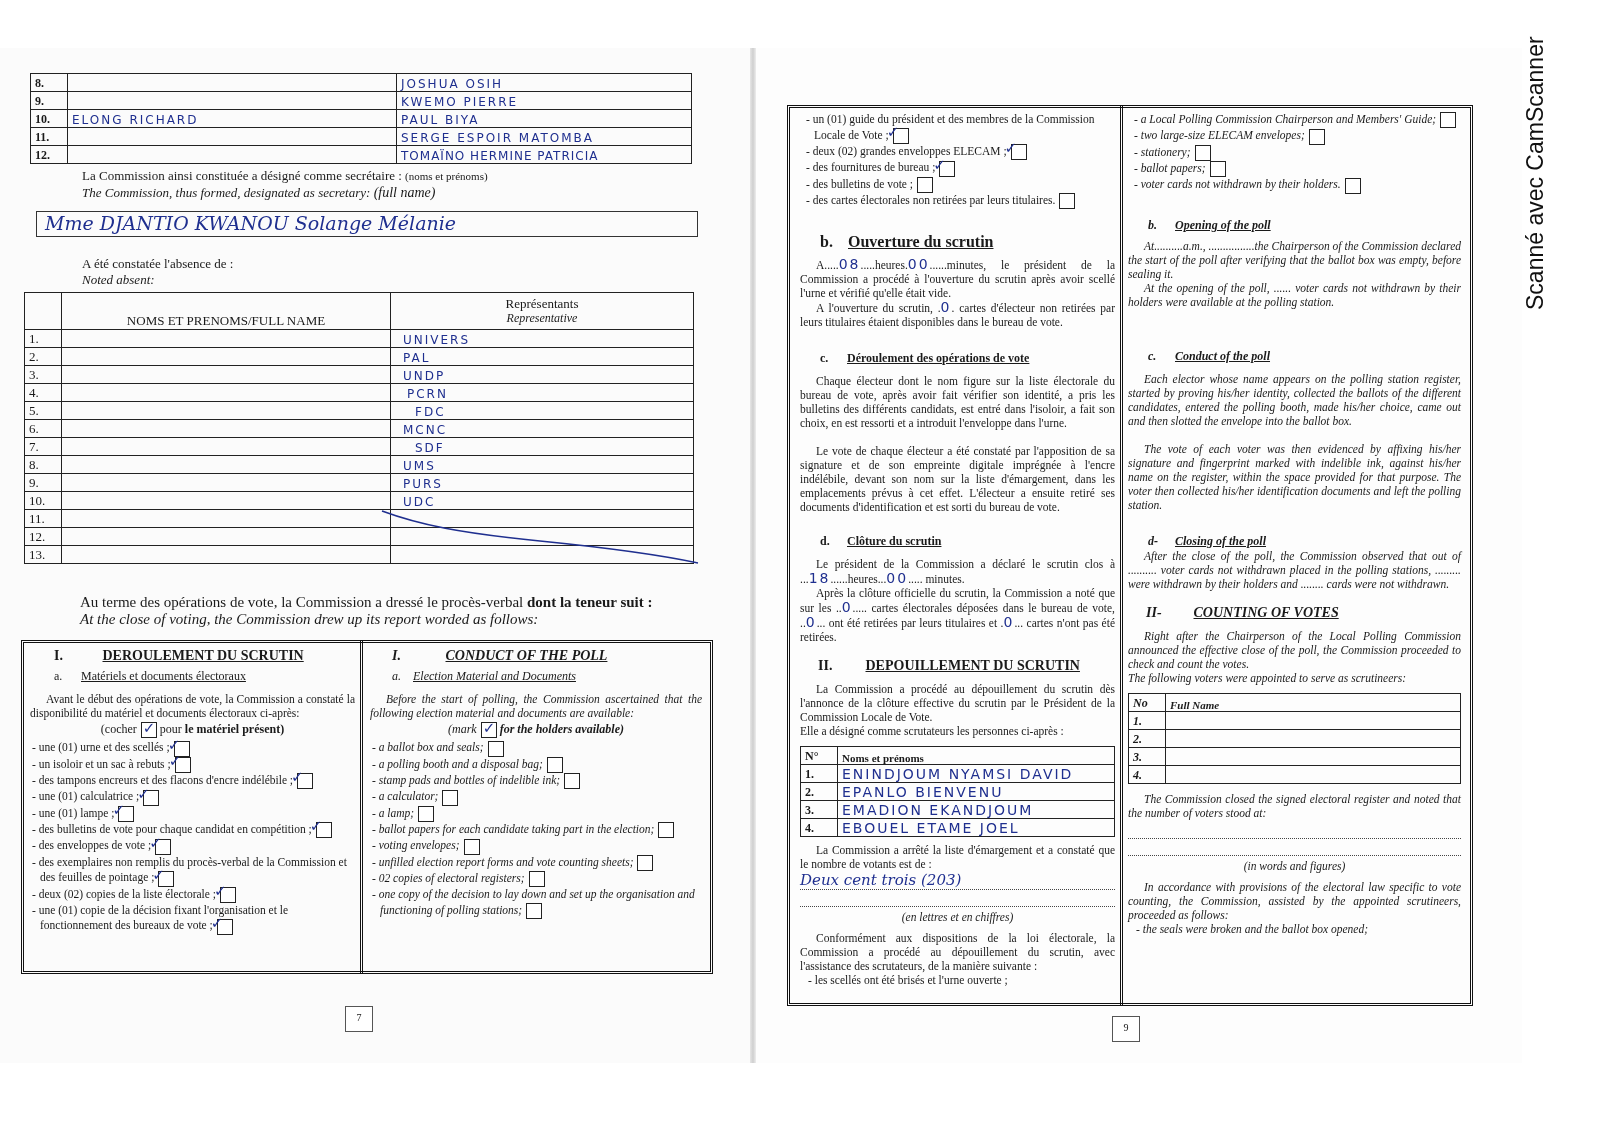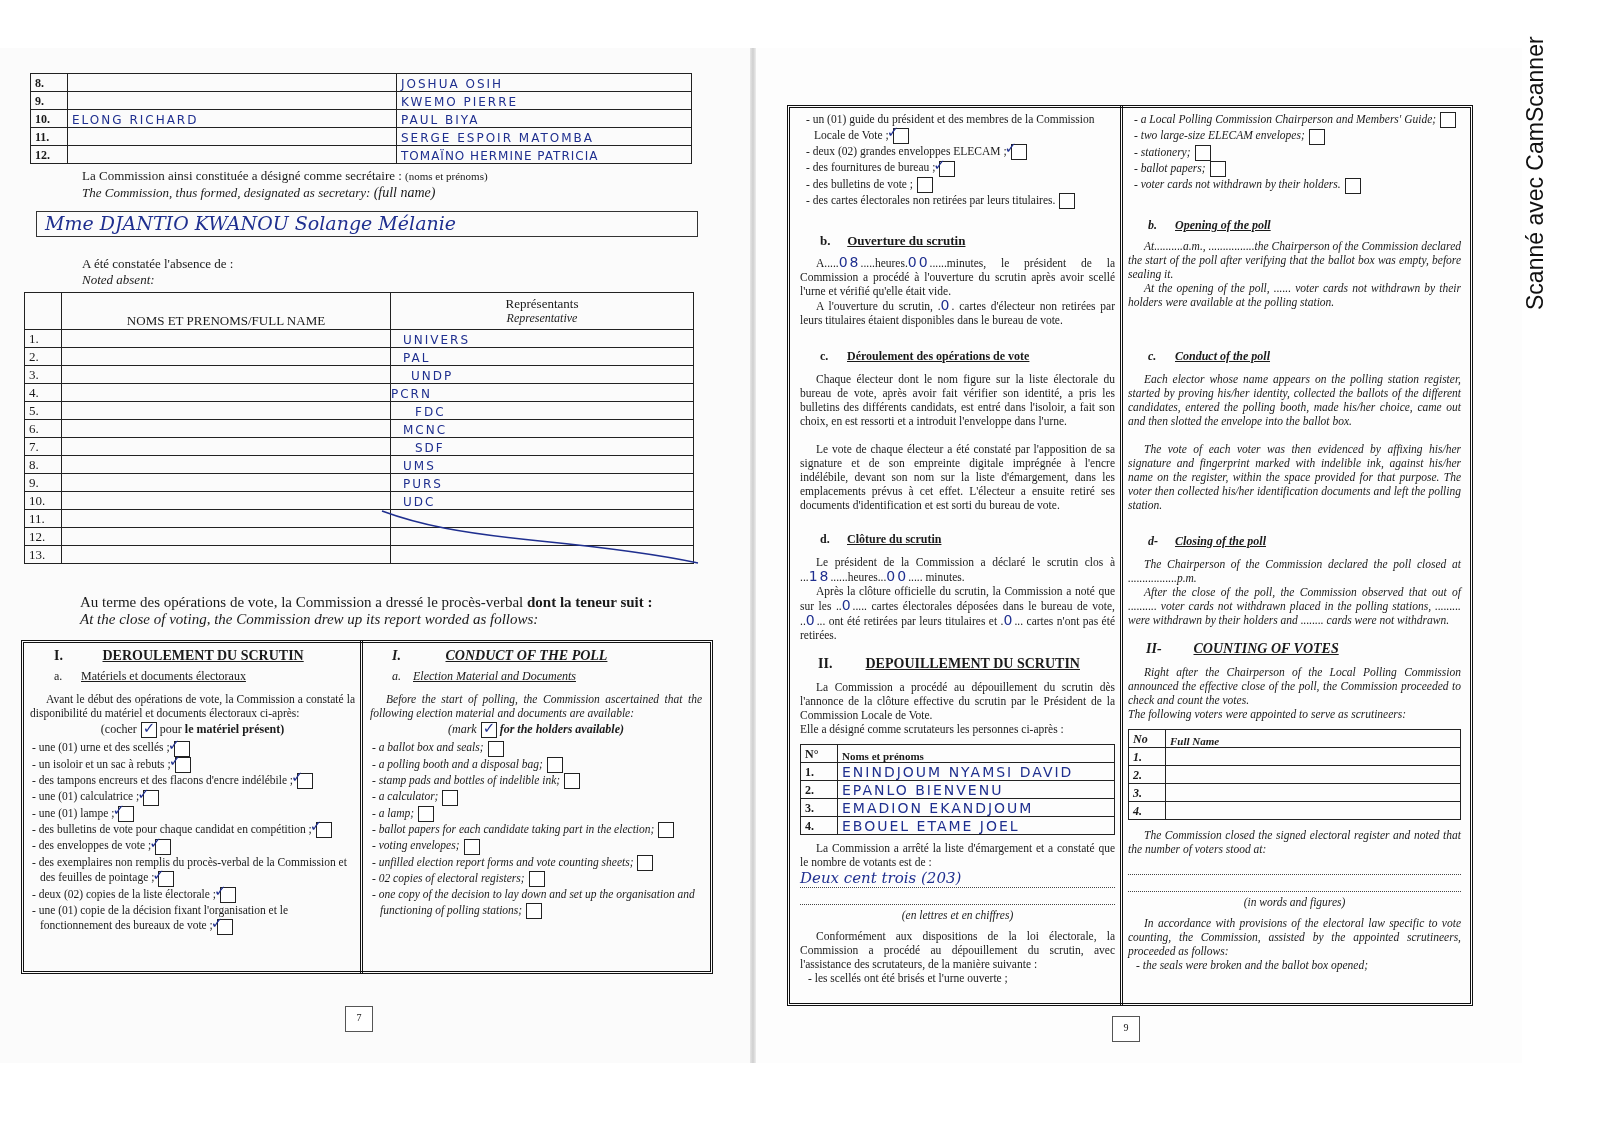--- a/index.html
+++ b/index.html
@@ -107,26 +107,26 @@
         <td class="hand" style="padding-left:12px">UNIVERS</td>
       </tr>
       <tr>
         <td class="num" style="font-weight:normal;font-size:13px">2.</td>
         <td class="hand"></td>
         <td class="hand" style="padding-left:12px">PAL</td>
       </tr>
       <tr>
         <td class="num" style="font-weight:normal;font-size:13px">3.</td>
         <td class="hand"></td>
-        <td class="hand" style="padding-left:20px">UNDP</td>
+        <td class="hand" style="padding-left:12px">UNDP</td>
       </tr>
       <tr>
         <td class="num" style="font-weight:normal;font-size:13px">4.</td>
         <td class="hand"></td>
-        <td class="hand" style="padding-left:0">PCRN</td>
+        <td class="hand" style="padding-left:16px">PCRN</td>
       </tr>
       <tr>
         <td class="num" style="font-weight:normal;font-size:13px">5.</td>
         <td class="hand"></td>
         <td class="hand" style="padding-left:24px">FDC</td>
       </tr>
       <tr>
         <td class="num" style="font-weight:normal;font-size:13px">6.</td>
         <td class="hand"></td>
         <td class="hand" style="padding-left:12px">MCNC</td>
@@ -248,21 +248,21 @@
 <div class="abs" style="left:800px; top:112px; width:315px;">
   <ul class="list" id="fr-materials-cont" style="margin-left:4px">
       <li><span>un (01) guide du président et des membres de la Commission Locale de Vote ;</span><span class="cb checked"></span></li>
       <li><span>deux (02) grandes enveloppes ELECAM ;</span><span class="cb checked"></span></li>
       <li><span>des fournitures de bureau ;</span><span class="cb checked"></span></li>
       <li><span>des bulletins de vote ;</span><span class="cb"></span></li>
       <li><span>des cartes électorales non retirées par leurs titulaires.</span><span class="cb"></span></li>
     </ul>
 
   <div style="margin-top:24px">
-    <div class="heading" style="font-size:13px">
+    <div class="heading" style="font-size:16px">
       <span style="display:inline-block; width:24px; padding-left:20px">b.</span>
       <span class="u">Ouverture du scrutin</span>
     </div>
     <div class="para" style="margin-top:6px">
       <span>A</span>.....<span class="hand" style="font-size:14px">08</span>.....<span>heures</span>.<span class="hand" style="font-size:14px">00</span>......<span>minutes, le président de la Commission a procédé à l'ouverture du scrutin après avoir scellé l'urne et vérifié qu'elle était vide.</span>
     </div>
     <div class="para">
       <span>A l'ouverture du scrutin,</span> .<span class="hand" style="font-size:14px">0</span>. <span>cartes d'électeur non retirées par leurs titulaires étaient disponibles dans le bureau de vote.</span>
     </div>
   </div>
@@ -358,21 +358,20 @@
     </div>
     <div class="para" style="margin-top:8px">Each elector whose name appears on the polling station register, started by proving his/her identity, collected the ballots of the different candidates, entered the polling booth, made his/her choice, came out and then slotted the envelope into the ballot box.</div>
     <div class="para" style="margin-top:14px">The vote of each voter was then evidenced by affixing his/her signature and fingerprint marked with indelible ink, against his/her name on the register, within the space provided for that purpose. The voter then collected his/her identification documents and left the polling station.</div>
   </div>
 
   <div style="margin-top:22px">
     <div class="heading" style="font-size:12px">
       <span style="display:inline-block; width:24px; padding-left:20px">d-</span>
       <span class="u">Closing of the poll</span>
     </div>
-    <div class="para" style="margin-top:8px">The Chairperson of the Commission declared the poll closed at .................p.m.</div>
     <div class="para">After the close of the poll, the Commission observed that out of .......... voter cards not withdrawn placed in the polling stations, ......... were withdrawn by their holders and ........ cards were not withdrawn.</div>
   </div>
 
   <div style="margin-top:14px">
     <div class="b" style="font-size:14px">
       <span style="display:inline-block; width:44px; padding-left:18px">II-</span>
       <span class="u">COUNTING OF VOTES</span>
     </div>
     <div class="para" style="margin-top:8px">Right after the Chairperson of the Local Polling Commission announced the effective close of the poll, the Commission proceeded to check and count the votes.</div>
     <div class="para" style="text-indent:0">The following voters were appointed to serve as scrutineers:</div>

